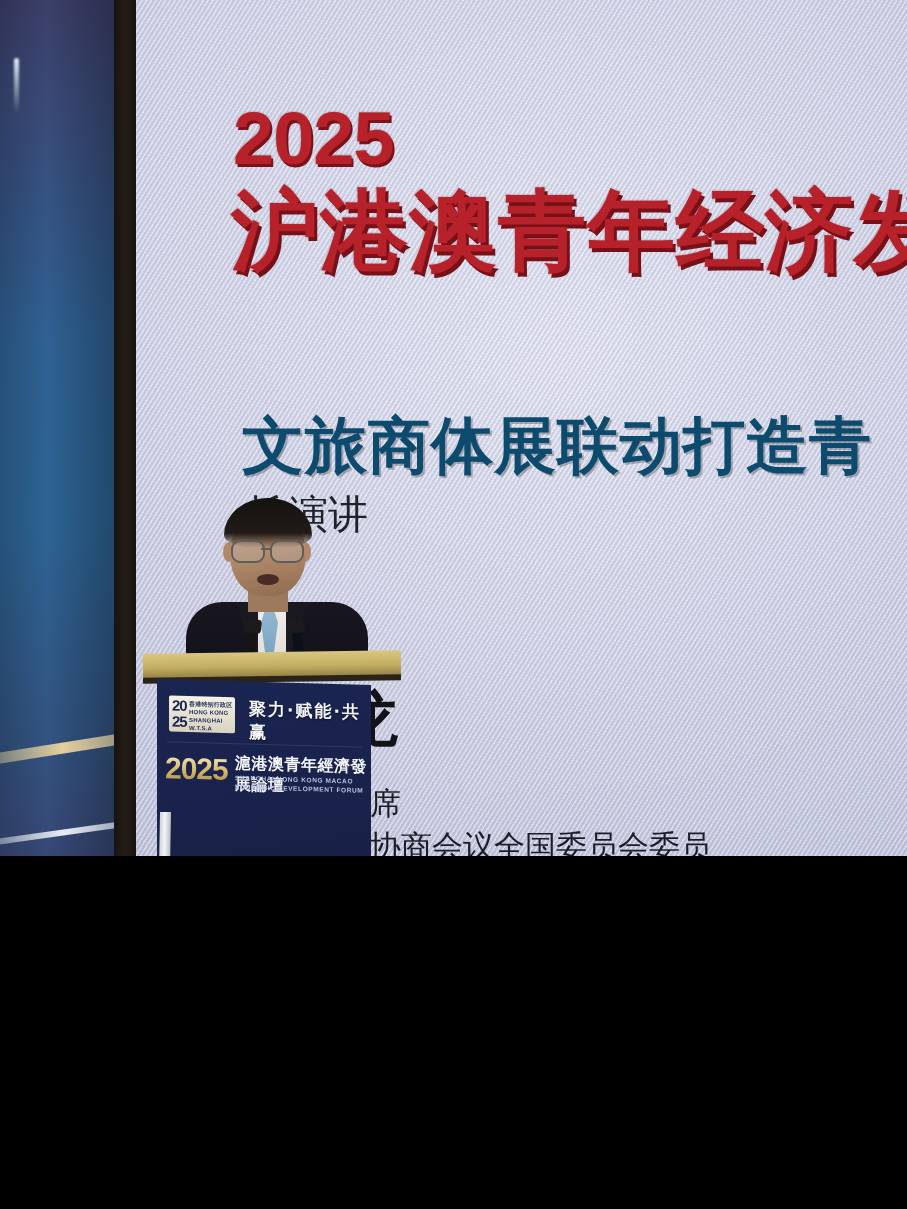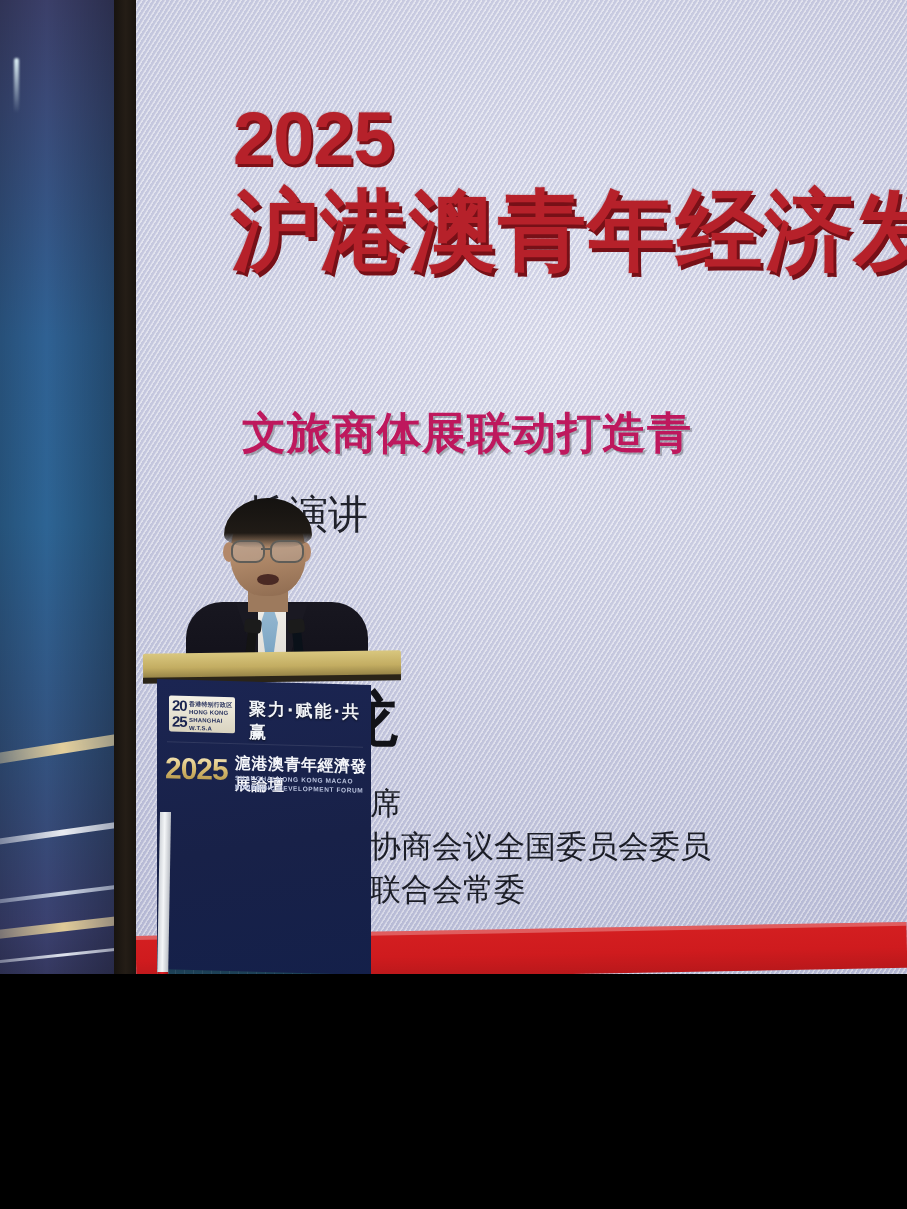--- a/index.html
+++ b/index.html
@@ -1,20 +1,20 @@
 <!DOCTYPE html>
 <html><head>
 <meta charset="utf-8">
 <style>
   html,body{margin:0;padding:0;background:#000;}
   body{font-family:"Liberation Sans","DejaVu Sans",sans-serif;}
 
   #stage{
     position:relative;
-    width:907px;height:974px;
+    width:907px;height:856px;
     overflow:hidden;
     background:#0a0a0c;
   }
 
   
   .blue-wall{
     position:absolute;left:0;top:0;width:117px;height:1050px;
     background:
       linear-gradient(180deg,#3b3f69 0%,#3a4a78 10%,#2f6193 32%,#2d6494 50%,#33527f 72%,#3b4170 88%,#2d2b48 100%);
     overflow:hidden;
@@ -73,22 +73,22 @@
   }
   .headline{
     left:95px;top:172px;
     font-size:88px;font-weight:800;letter-spacing:1px;
     color:#b6212a;
     text-shadow:3px 4px 0 #771017, 0 0 2px rgba(120,16,24,.55);
     font-family:"DejaVu Sans","Liberation Sans",sans-serif;
   }
   .theme{
     left:106px;top:404px;
-    font-size:44px;font-weight:800;letter-spacing:1px;
-    color:#be185d;
+    font-size:62px;font-weight:800;letter-spacing:1px;
+    color:#0c4a6e;
     text-shadow:2px 2px 0 rgba(0,0,0,.25);
     font-family:"DejaVu Sans","Liberation Sans",sans-serif;
   }
   .kicker{
     left:112px;top:487px;
     font-size:40px;font-weight:500;color:#20222b;
     font-family:"DejaVu Sans","Liberation Sans",sans-serif;
   }
   .speaker-name{
     left:200px;top:676px;

